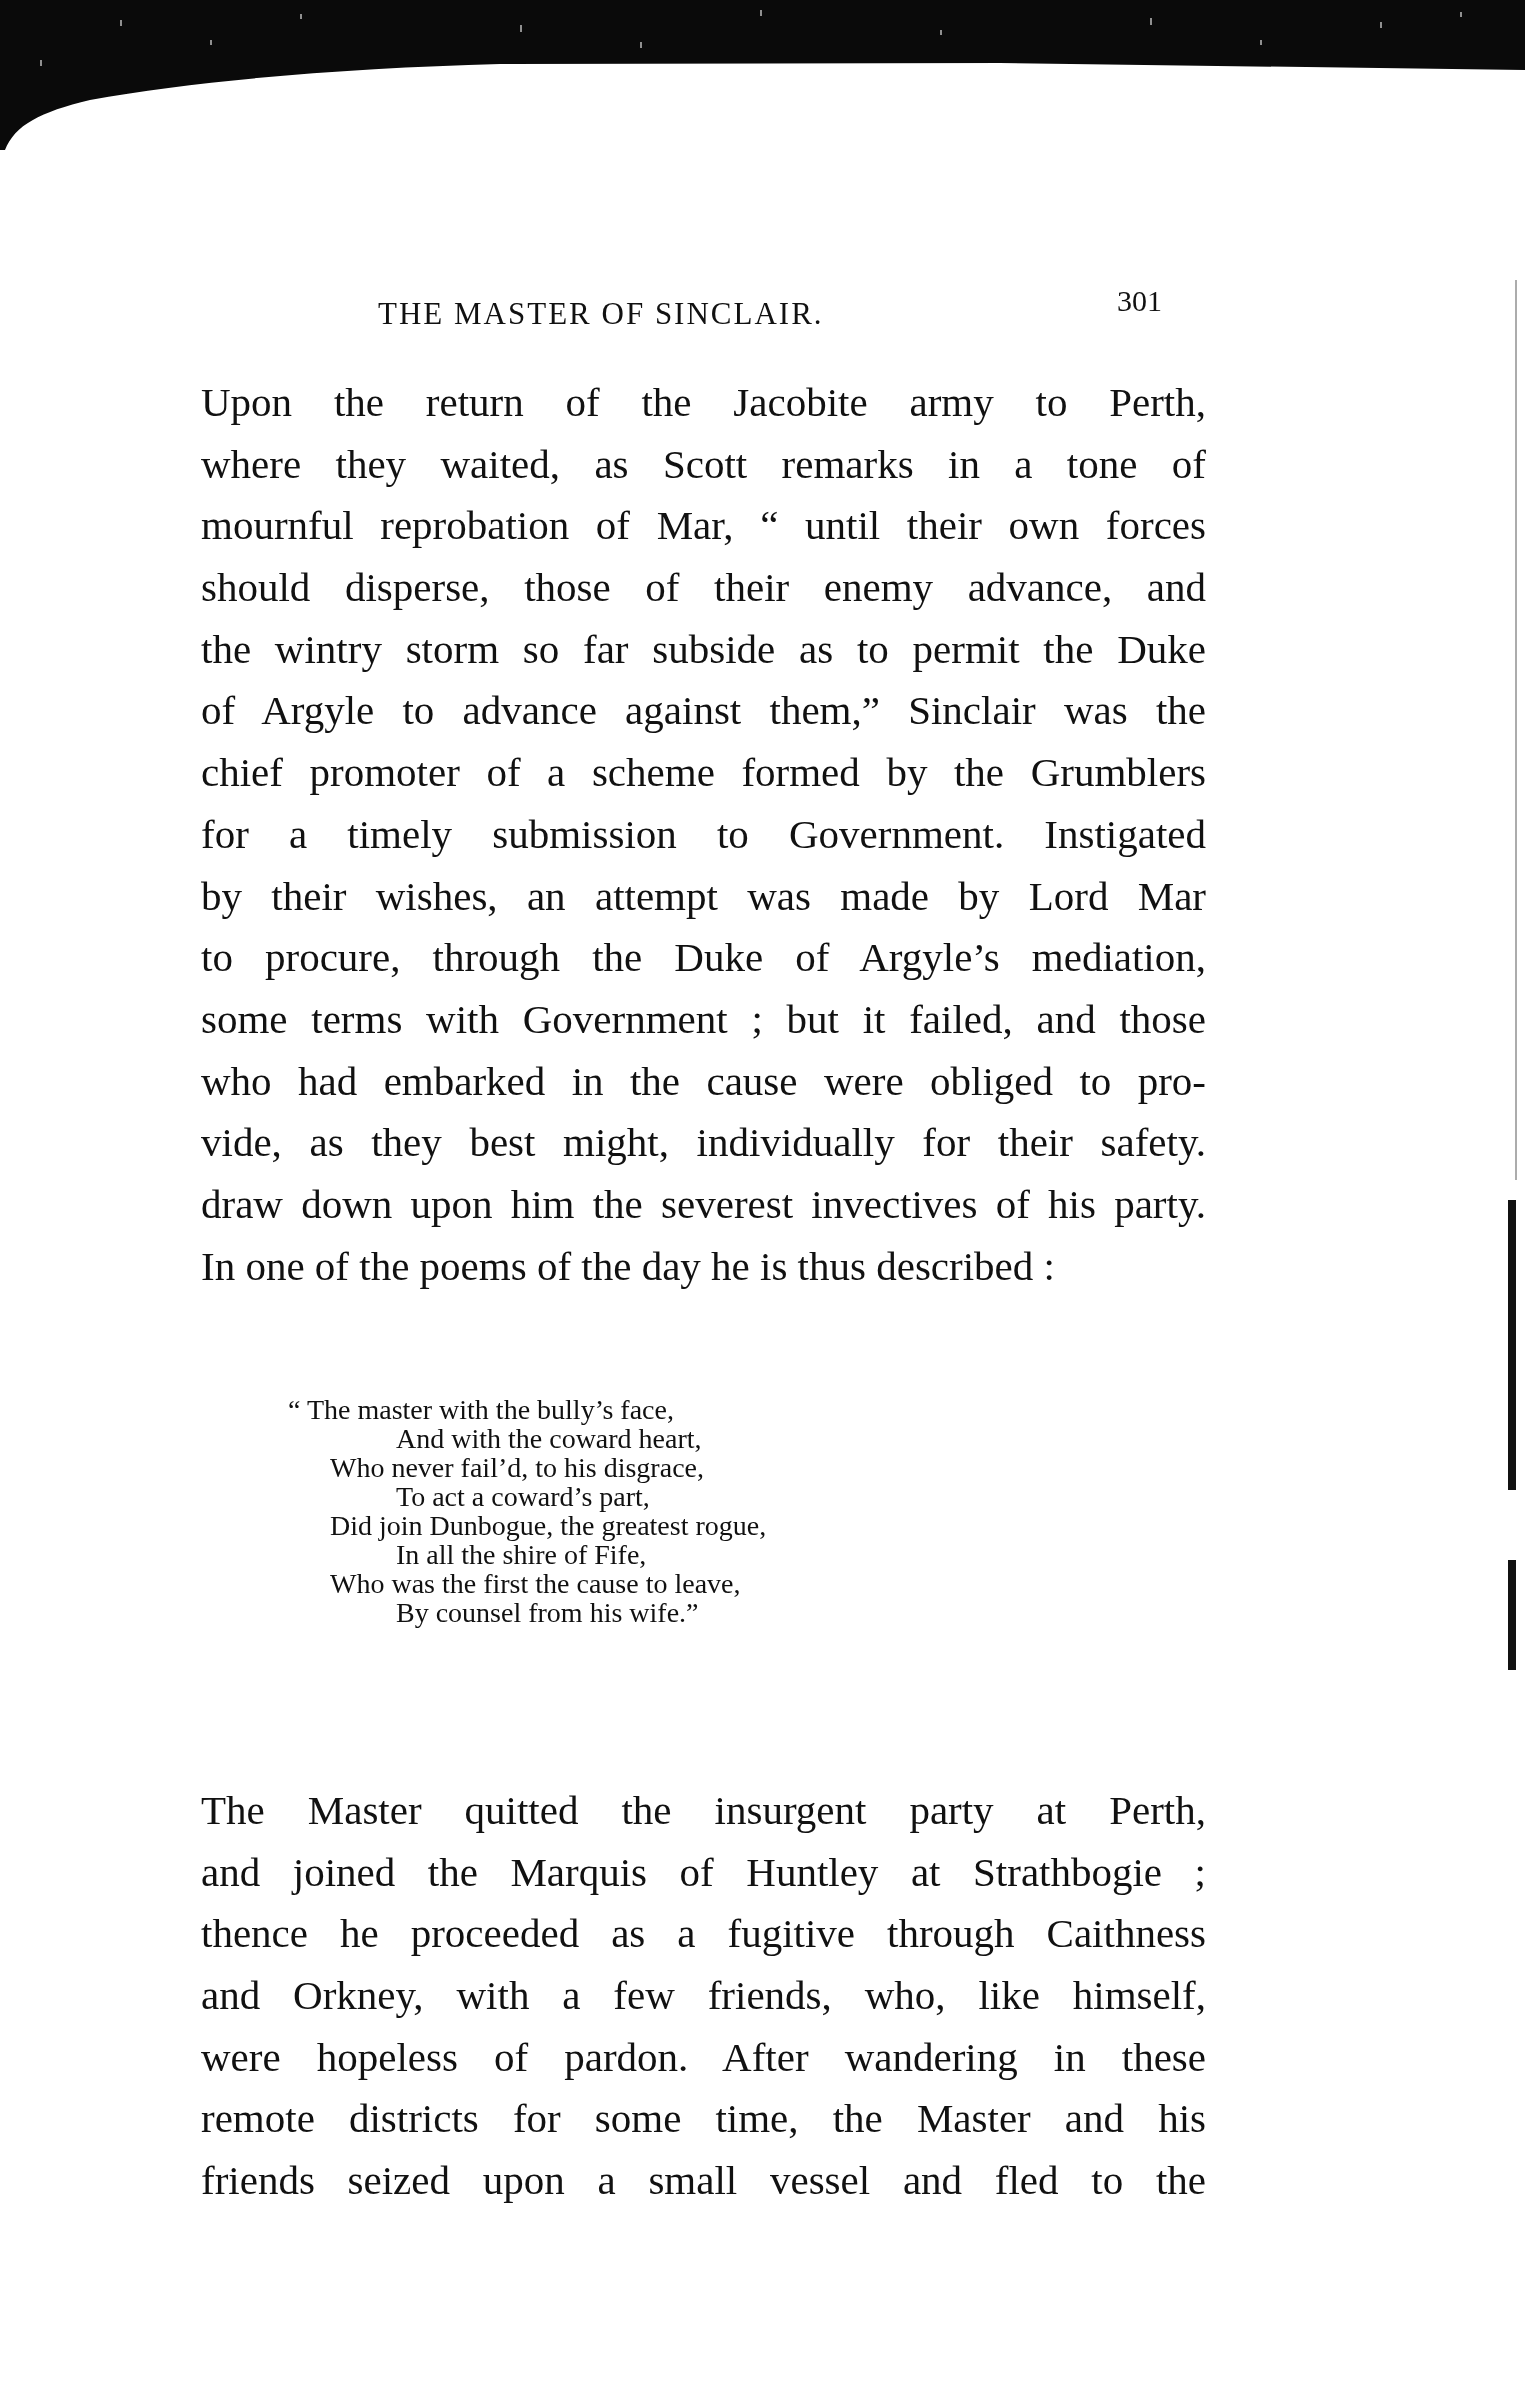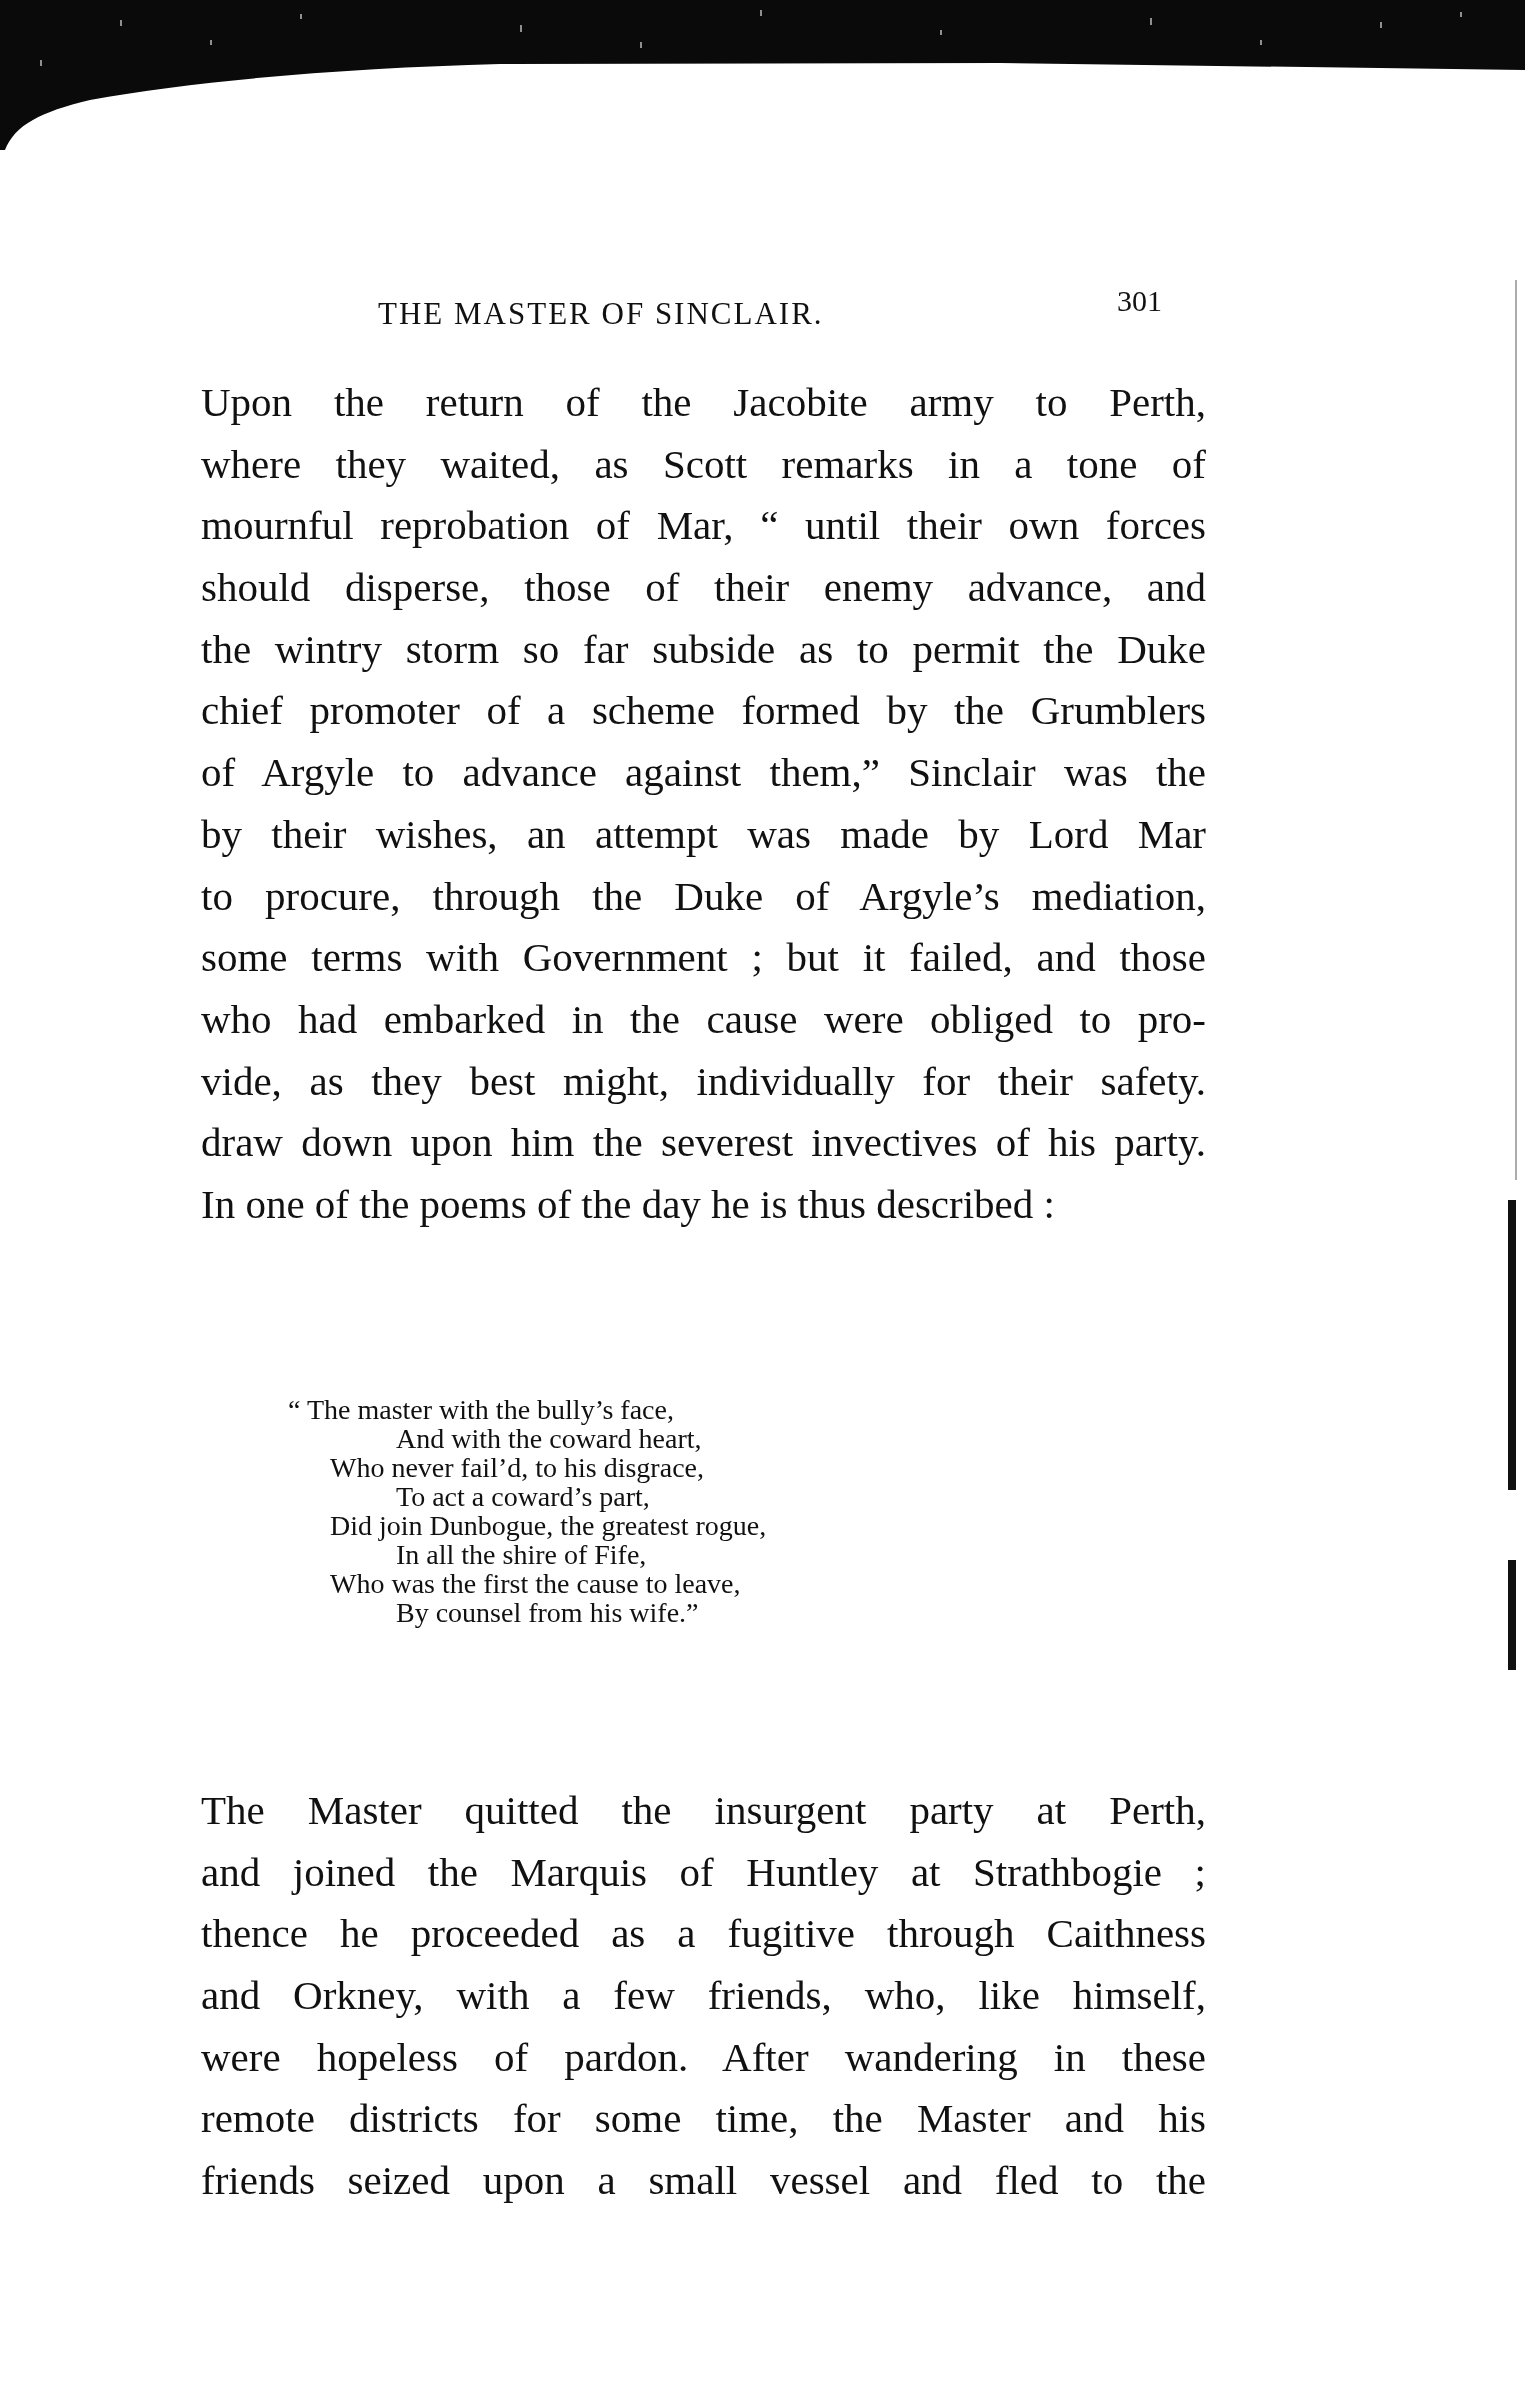--- a/index.html
+++ b/index.html
@@ -61,22 +61,23 @@
     <span class="running-title">THE MASTER OF SINCLAIR.</span>
     <span class="page-number">301</span>
   </div>
 
   <div class="para text" id="para1">
     <span class="line">Upon the return of the Jacobite army to Perth,</span>
     <span class="line">where they waited, as Scott remarks in a tone of</span>
     <span class="line">mournful reprobation of Mar, “ until their own forces</span>
     <span class="line">should disperse, those of their enemy advance, and</span>
     <span class="line">the wintry storm so far subside as to permit the Duke</span>
+    <span class="line">of Argyle to advance against them,” Sinclair was the</span>
     <span class="line">chief promoter of a scheme formed by the Grumblers</span>
-    <span class="line">of Argyle to advance against them,” Sinclair was the</span>
+    <span class="line">for a timely submission to Government.  Instigated</span>
     <span class="line">by their wishes, an attempt was made by Lord Mar</span>
     <span class="line">to procure, through the Duke of Argyle’s mediation,</span>
     <span class="line">some terms with Government ; but it failed, and those</span>
     <span class="line">who had embarked in the cause were obliged to pro-</span>
     <span class="line">vide, as they best might, individually for their safety.</span>
     <span class="line">draw down upon him the severest invectives of his party.</span>
     <span class="line last">In one of the poems of the day he is thus described :</span>
   </div>
 
   <div class="poem text">

